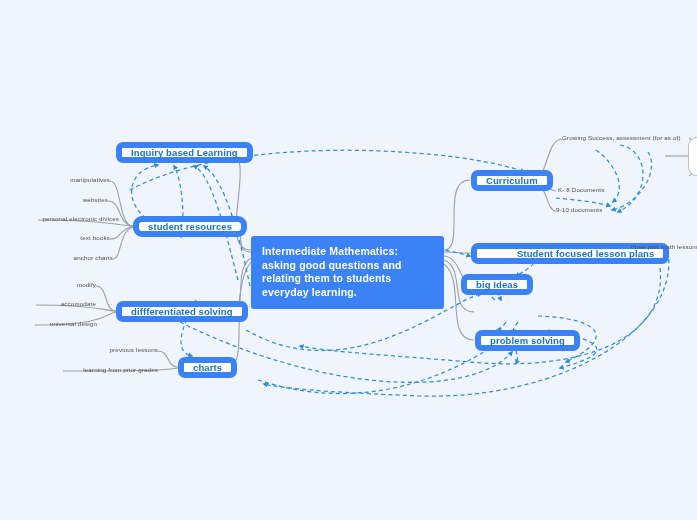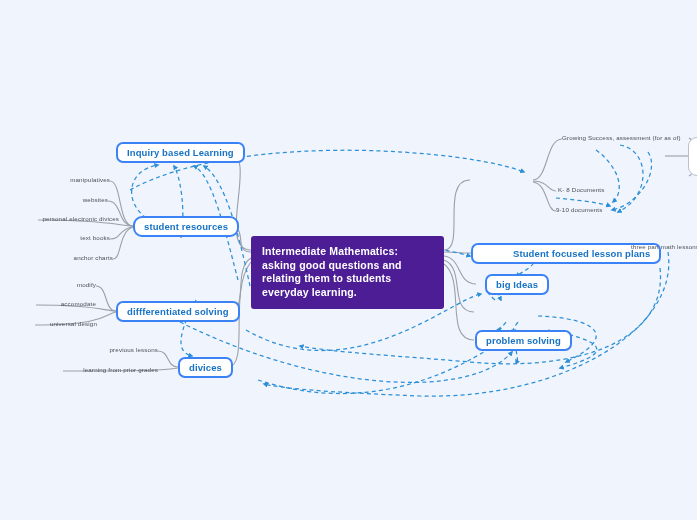--- a/index.html
+++ b/index.html
@@ -19,36 +19,36 @@
     position: absolute;
     left: 0;
     top: 0;
     width: 697px;
     height: 520px;
   }
   .node {
     position: absolute;
     box-sizing: border-box;
     background: #ffffff;
-    border: 2px solid #3b82f6;
+    border: 6px solid #3b82f6;
     border-radius: 7px;
     color: #1873c4;
     font-weight: bold;
     font-size: 9.5px;
     letter-spacing: .1px;
     display: flex;
     align-items: center;
     justify-content: center;
     white-space: nowrap;
     padding: 0 9px;
     height: 21px;
     z-index: 5;
   }
   .node.root {
-    background: #4c1d95;
+    background: #3b82f6;
     border: none;
     border-radius: 3px;
     color: #ffffff;
     font-size: 10.5px;
     font-weight: bold;
     line-height: 13.5px;
     display: block;
     padding: 9px 11px 10px 11px;
     height: auto;
     white-space: normal;
@@ -157,26 +157,27 @@
   </svg>
 
   <div class="node root" style="left:251px; top:236px; width:193px;">Intermediate Mathematics: asking good questions and relating them to students everyday learning.</div>
 
   <div class="node" style="left:116px; top:142px;">Inquiry based Learning</div>
 
   <div class="node" style="left:133px; top:216px;border-radius:9px;">student resources</div>
 
   <div class="node" style="left:116px; top:301px;">diffferentiated solving</div>
 
-  <div class="node" style="left:178px; top:357px;">divices</div>
-
+  <div class="node" style="left:178px; top:357px;">charts</div>
+
+  <div class="node" style="left:471px; top:170px;">Curriculum</div>
 
   <div class="node" style="left:471px; top:243px;padding-left:40px;">Student focused lesson plans</div>
 
-  <div class="node" style="left:485px; top:274px;">big Ideas</div>
+  <div class="node" style="left:461px; top:274px;">big Ideas</div>
 
 
   <div class="node" style="left:475px; top:330px;">problem solving</div>
 
   <div class="leaf right-align" style="left:50px; top:176px; width:60px;">manipulatives</div>
   <div class="leaf right-align" style="left:48px; top:196px; width:60px;">websites</div>
   <div class="leaf right-align" style="left:33px; top:215px; width:86px;">personal electronic divices</div>
   <div class="leaf right-align" style="left:50px; top:234px; width:60px;">text books</div>
   <div class="leaf right-align" style="left:53px; top:254px; width:60px;">anchor charts</div>
 

